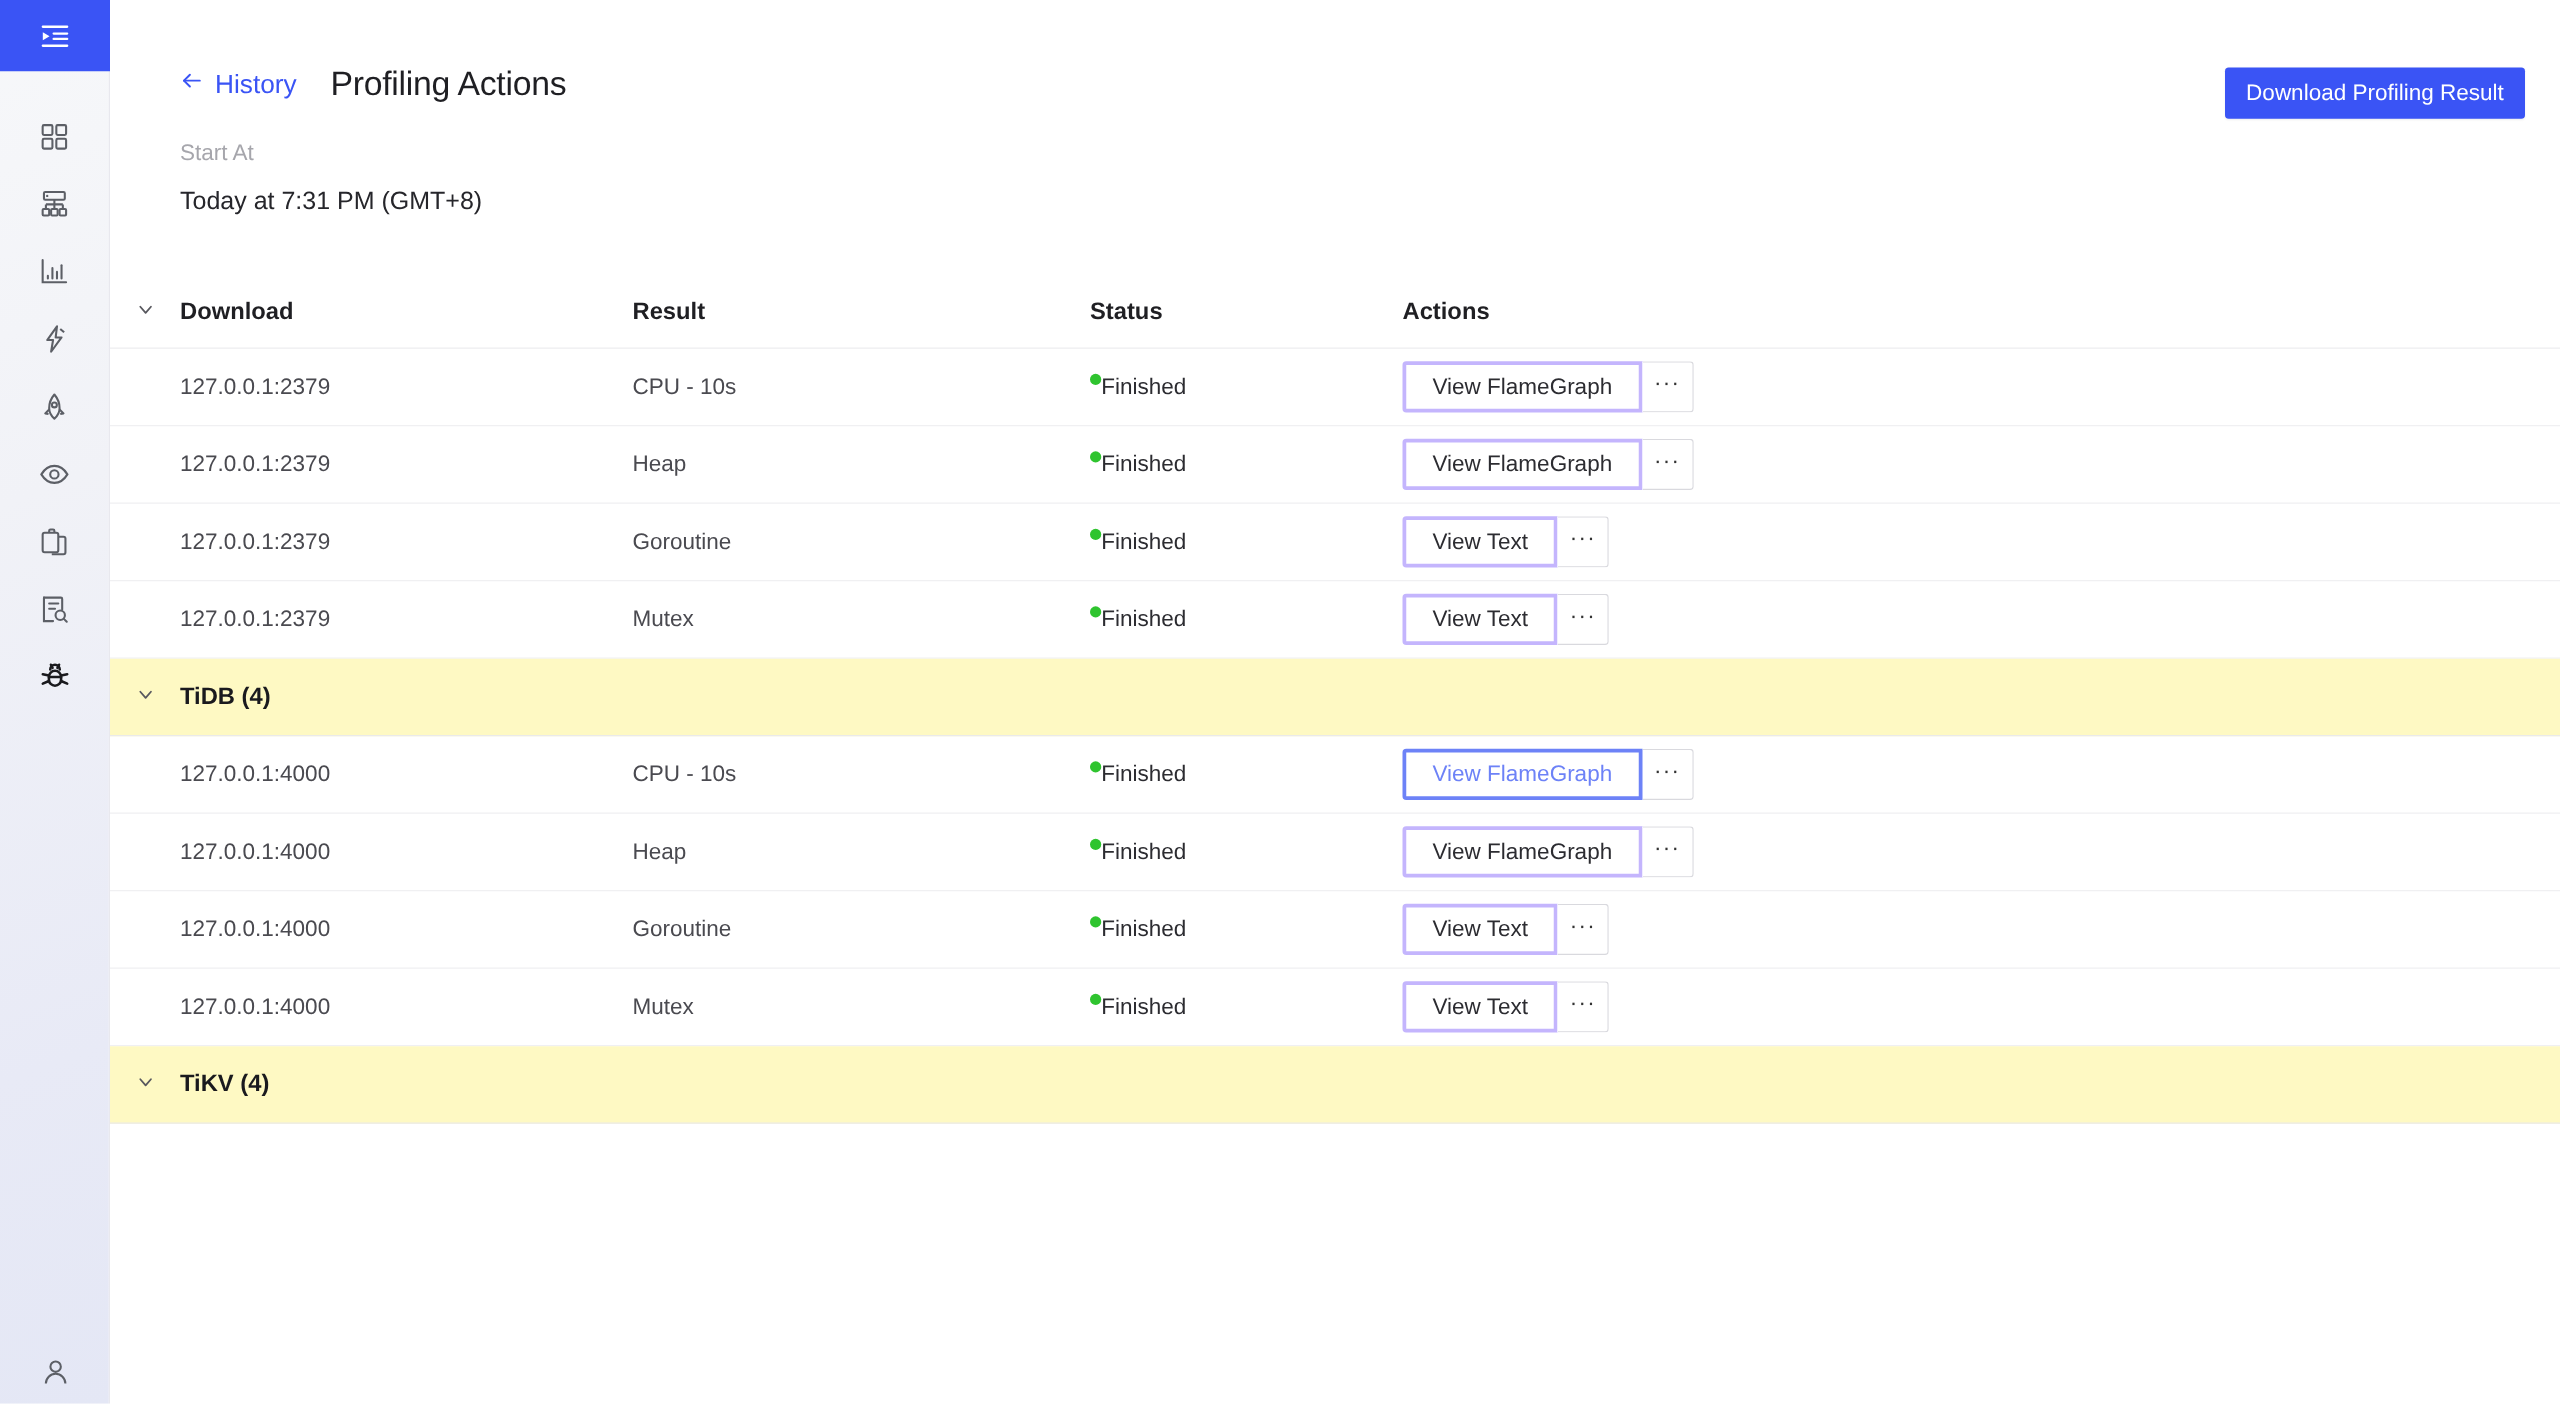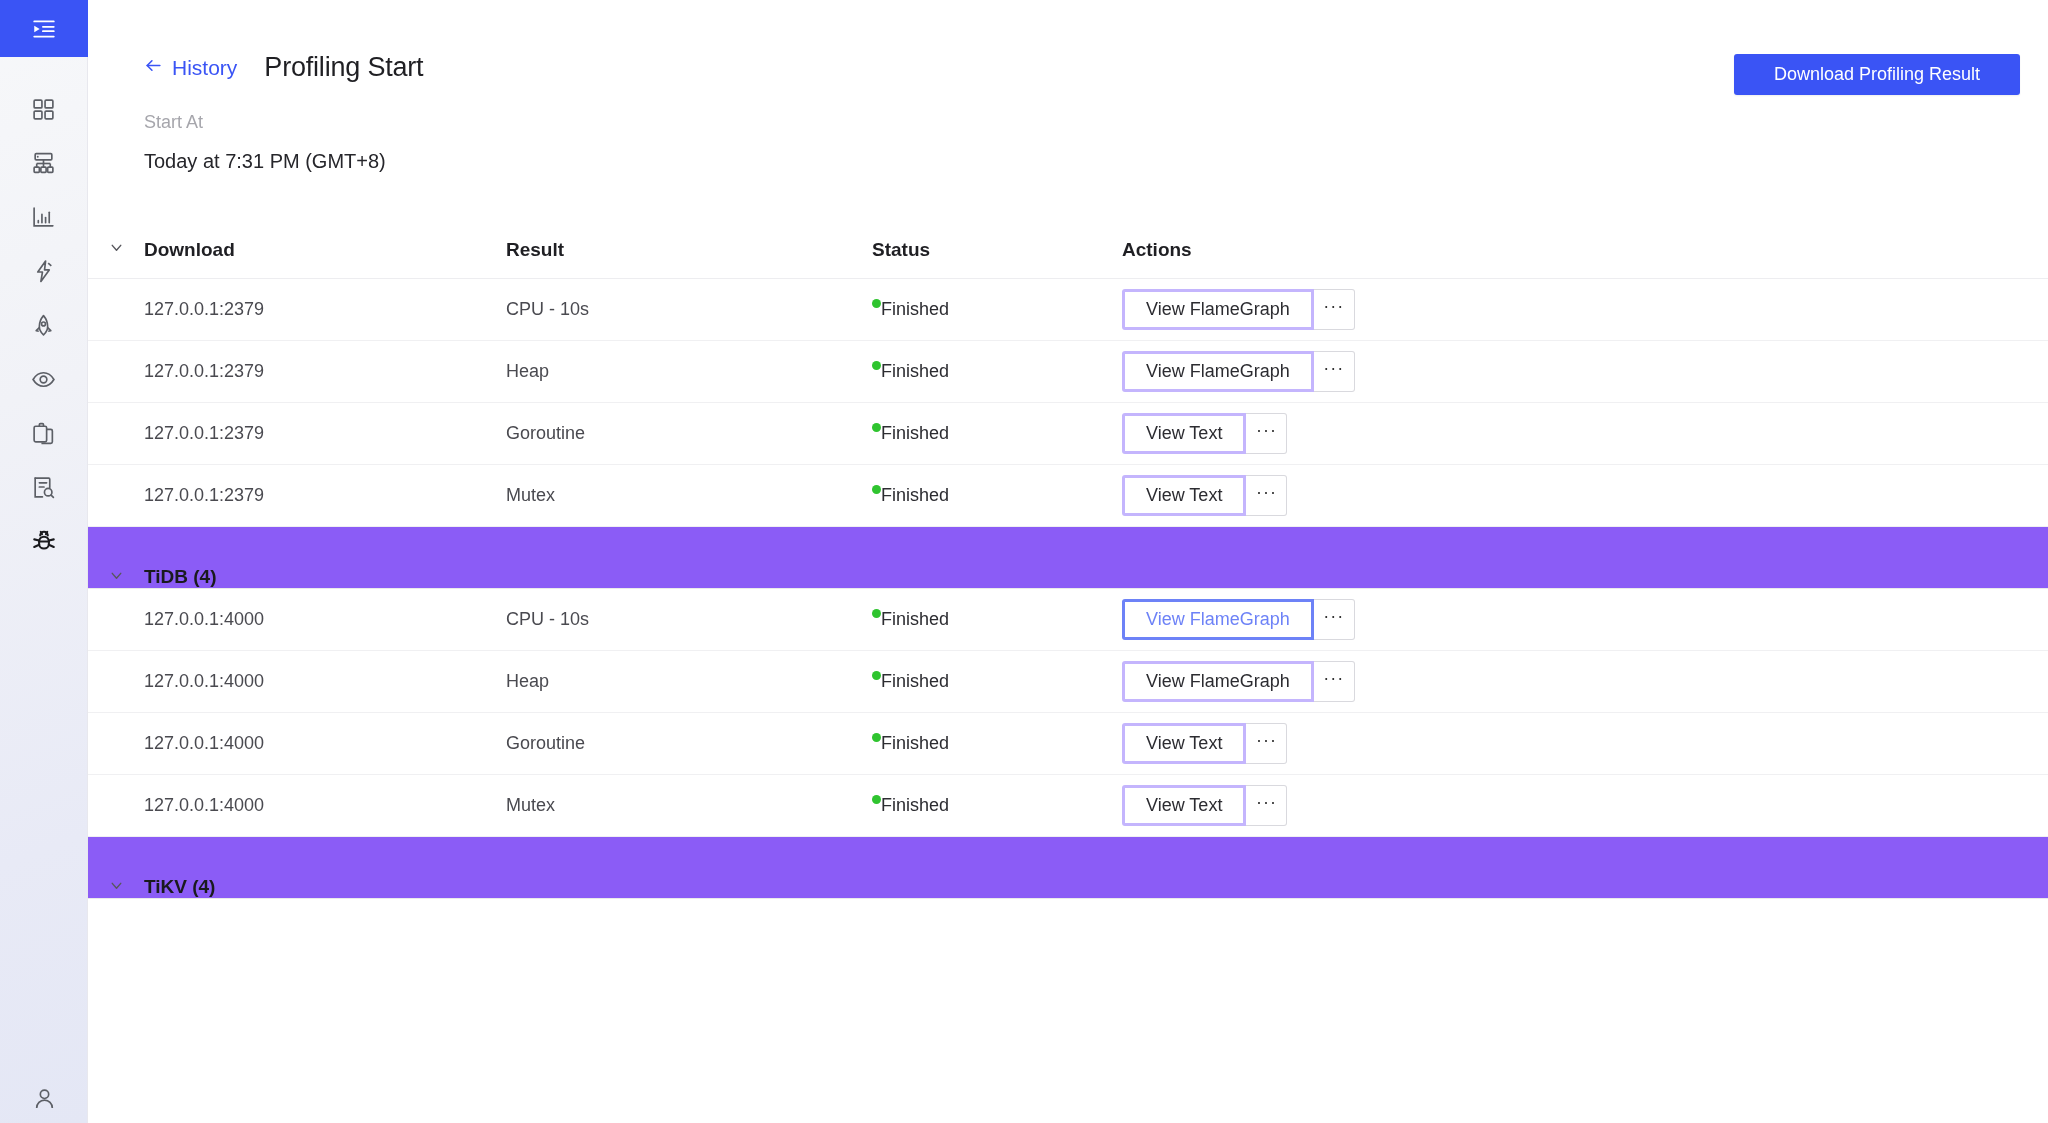--- a/index.html
+++ b/index.html
@@ -76,21 +76,21 @@
   }
   .download-btn {
     position: absolute;
     top: 54px; right: 28px;
     background: #3a54f5;
     color: #ffffff;
     border: none;
     border-radius: 3px;
     font-size: 18px;
     font-family: "Liberation Sans", sans-serif;
-    padding: 0 40px;
+    padding: 0 17px;
     height: 41px;
     line-height: 41px;
     cursor: pointer;
     box-shadow: 0 1px 2px rgba(0,0,0,0.07);
   }
 
   .meta-block { padding: 26px 0 0 56px; }
   .meta-label {
     font-size: 18px;
     color: #a6a6ac;
@@ -112,23 +112,22 @@
     width: 100%;
     border-bottom: 1px solid #f0f0f2;
   }
   .t-head {
     height: 58px;
     border-bottom: 1px solid #ededf0;
   }
   .t-body-row { height: 62px; }
   .t-group-row {
     height: 62px;
-    background: #8b5cf6;
+    background: #fef9c3;
     border-bottom: 1px solid #eaeaea;
-    align-items: flex-end;
   }
 
   .c-caret {
     flex: 0 0 56px;
     display: flex; align-items: center; justify-content: center;
     color: #58585e;
     cursor: pointer;
   }
   .c-instance { flex: 0 0 362px; padding-left: 0px; }
   .c-content  { flex: 0 0 366px; }
@@ -335,21 +334,21 @@
     <div class="page-head">
       <span class="back-link">
         <span class="back-arrow">
           <svg width="19" height="19" viewBox="0 0 24 24" fill="none" stroke="currentColor" stroke-width="2" stroke-linecap="round" stroke-linejoin="round">
             <line x1="20" y1="12" x2="4" y2="12"></line>
             <polyline points="10,6 4,12 10,18"></polyline>
           </svg>
         </span>
         <span>History</span>
       </span>
-      <h1 class="page-title">Profiling Start</h1>
+      <h1 class="page-title">Profiling Actions</h1>
     </div>
 
     <button class="download-btn">Download Profiling Result</button>
 
     <div class="meta-block">
       <div class="meta-label">Start At</div>
       <div class="meta-value">Today at 7:31 PM (GMT+8)</div>
     </div>
 
     <div class="table">

